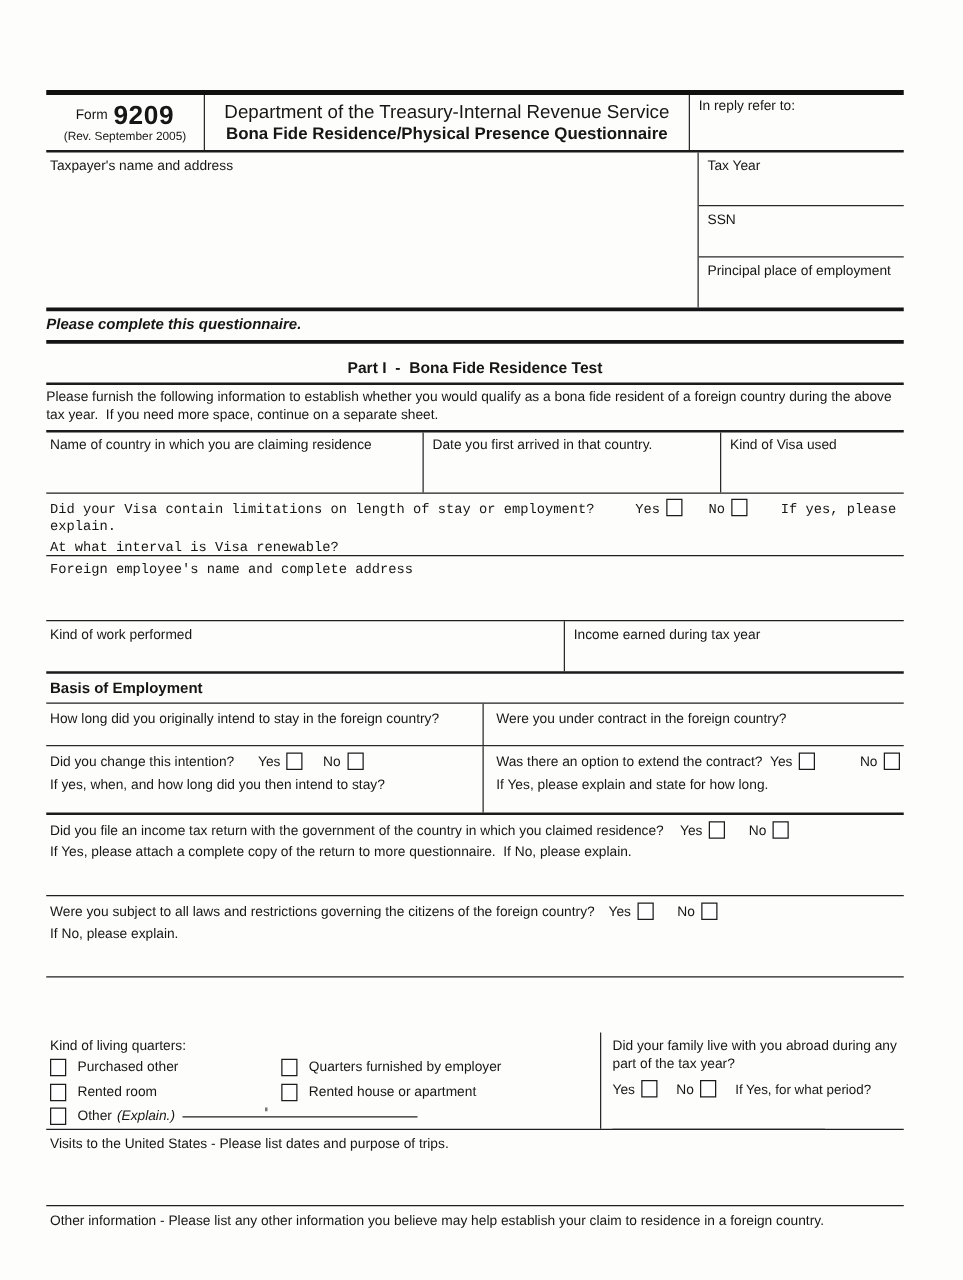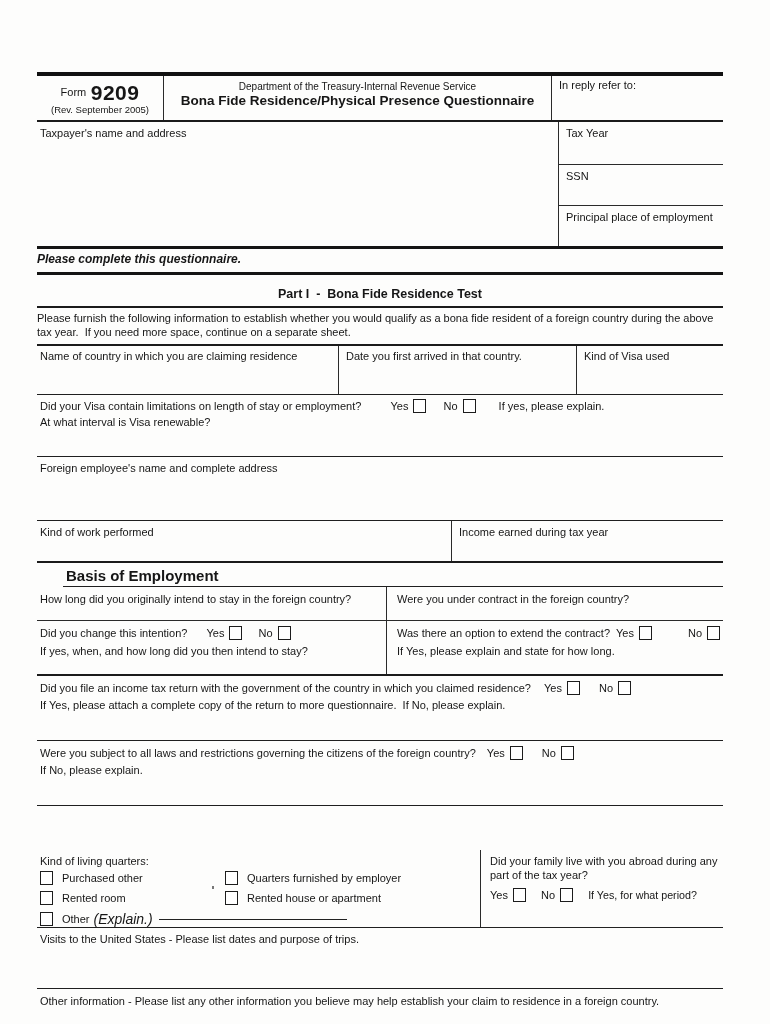--- a/index.html
+++ b/index.html
@@ -16,46 +16,46 @@
   .bb3{border-bottom:3px solid #141414;gap:36px;}
   .br1{border-right:1.4px solid #2a2a2a;}
   .bl1{border-left:1.4px solid #2a2a2a;}
   
   .hdr{display:flex;height:44px;border-top:4px solid #111;}
   .hdr-form{width:126px;text-align:center;padding-top:5px;}
   .hdr-form .fw{font-size:11px;vertical-align:4px;}
   .hdr-form .fn{font-size:21px;font-weight:bold;letter-spacing:.5px;}
   .hdr-form .rev{font-size:9.5px;margin-top:-1px;}
   .hdr-title{flex:1;text-align:center;padding-top:5px;}
-  .hdr-title .agency{font-size:10px;}
+  .hdr-title .agency{font-size:15px;}
   .hdr-title .title{font-size:13.5px;font-weight:bold;margin-top:1px;}
   .hdr-reply{width:164px;padding:3px 0 0 7px;font-size:11px;}
   
   .band2{display:flex;height:124px;}
   .taxpayer{flex:1;padding:4px 8px 0 3px;}
   .rightcol{width:164px;display:flex;flex-direction:column;}
   .rc-cell{padding:4px 0 0 7px;}
   .rc-1{height:38px;}
   .rc-2{height:36px;}
   .rc-3{flex:1;}
   .complete{height:20px;padding-top:3px;font-size:12px;font-weight:bold;font-style:italic;}
   .part1{height:19px;text-align:center;font-size:12.5px;font-weight:bold;padding-top:12px;}
   .intro{height:33px;padding-top:3px;}
   
   .cols3{display:flex;height:48px;}
   .cols3 .c1{width:292px;padding:3px 6px 0 3px;}
   .cols3 .c2{width:224px;padding:3px 6px 0 7px;}
   .cols3 .c3{flex:1;padding:3px 0 0 7px;}
-  .qrow{padding:4px 0 12px 3px;}
+  .qrow{padding:4px 0 0 3px;font-family:Liberation Mono, monospace;}
   .visa{height:45px;}
   .foreign{height:47px;}
   .workrow{display:flex;height:40px;}
   .workrow .wl{flex:1;padding:4px 0 0 3px;}
   .workrow .wr{width:264px;padding:4px 0 0 7px;}
-  .basis{height:19px;padding:4px 0 0 3px;font-size:15px;font-weight:bold;margin-left:26px;}
+  .basis{height:19px;padding:4px 0 0 3px;font-size:12px;font-weight:bold;}
   .g2{display:flex;}
   .g2 .gl{width:350px;padding:5px 8px 0 3px;box-sizing:border-box;}
   .g2 .gr{flex:1;padding:5px 0 0 10px;}
   .rowA{height:33px;}
   .rowB{height:53px;}
   .block{padding:5px 0 0 3px;}
   .taxreturn{height:59px;}
   .laws{height:59px;}
   
   .cb{display:inline-block;width:13px;height:14px;border:1.6px solid #1c1c1c;background:#fff;
@@ -63,21 +63,21 @@
   .yn .lbl{margin:0 5px 0 0;}
   .inl{display:inline-block;}
   
   .quarters{display:flex;height:77px;margin-top:44px;}
   .q-left{flex:1;padding:4px 0 0 3px;}
   .q-right{width:233px;padding:4px 0 0 9px;}
   .q-grid{margin-top:3px;}
   .q-item{display:inline-flex;align-items:center;margin-bottom:5px;}
   .q-item .cb{margin-right:9px;vertical-align:middle;}
   .q-col1{width:182px;}
-  .exp{font-style:italic;font-size:14px;}
+  .exp{font-style:italic;font-size:11px;}
   .fill-line{display:inline-block;border-bottom:1.2px solid #222;height:1px;vertical-align:-2px;}
   .visits{height:56px;padding:4px 0 0 3px;}
   .otherinfo{height:64px;padding:5px 0 0 3px;}
   .footer{display:flex;align-items:flex-start;padding-top:7px;font-size:10.5px;position:relative;}
   .footer .site{position:absolute;left:0;right:0;text-align:center;font-family:Liberation Serif, serif;}
   .footer .fright{margin-left:auto;}
   .speck{position:absolute;left:212px;top:886px;width:2px;height:3px;background:#777;}
 </style>
 </head>
 <body>

